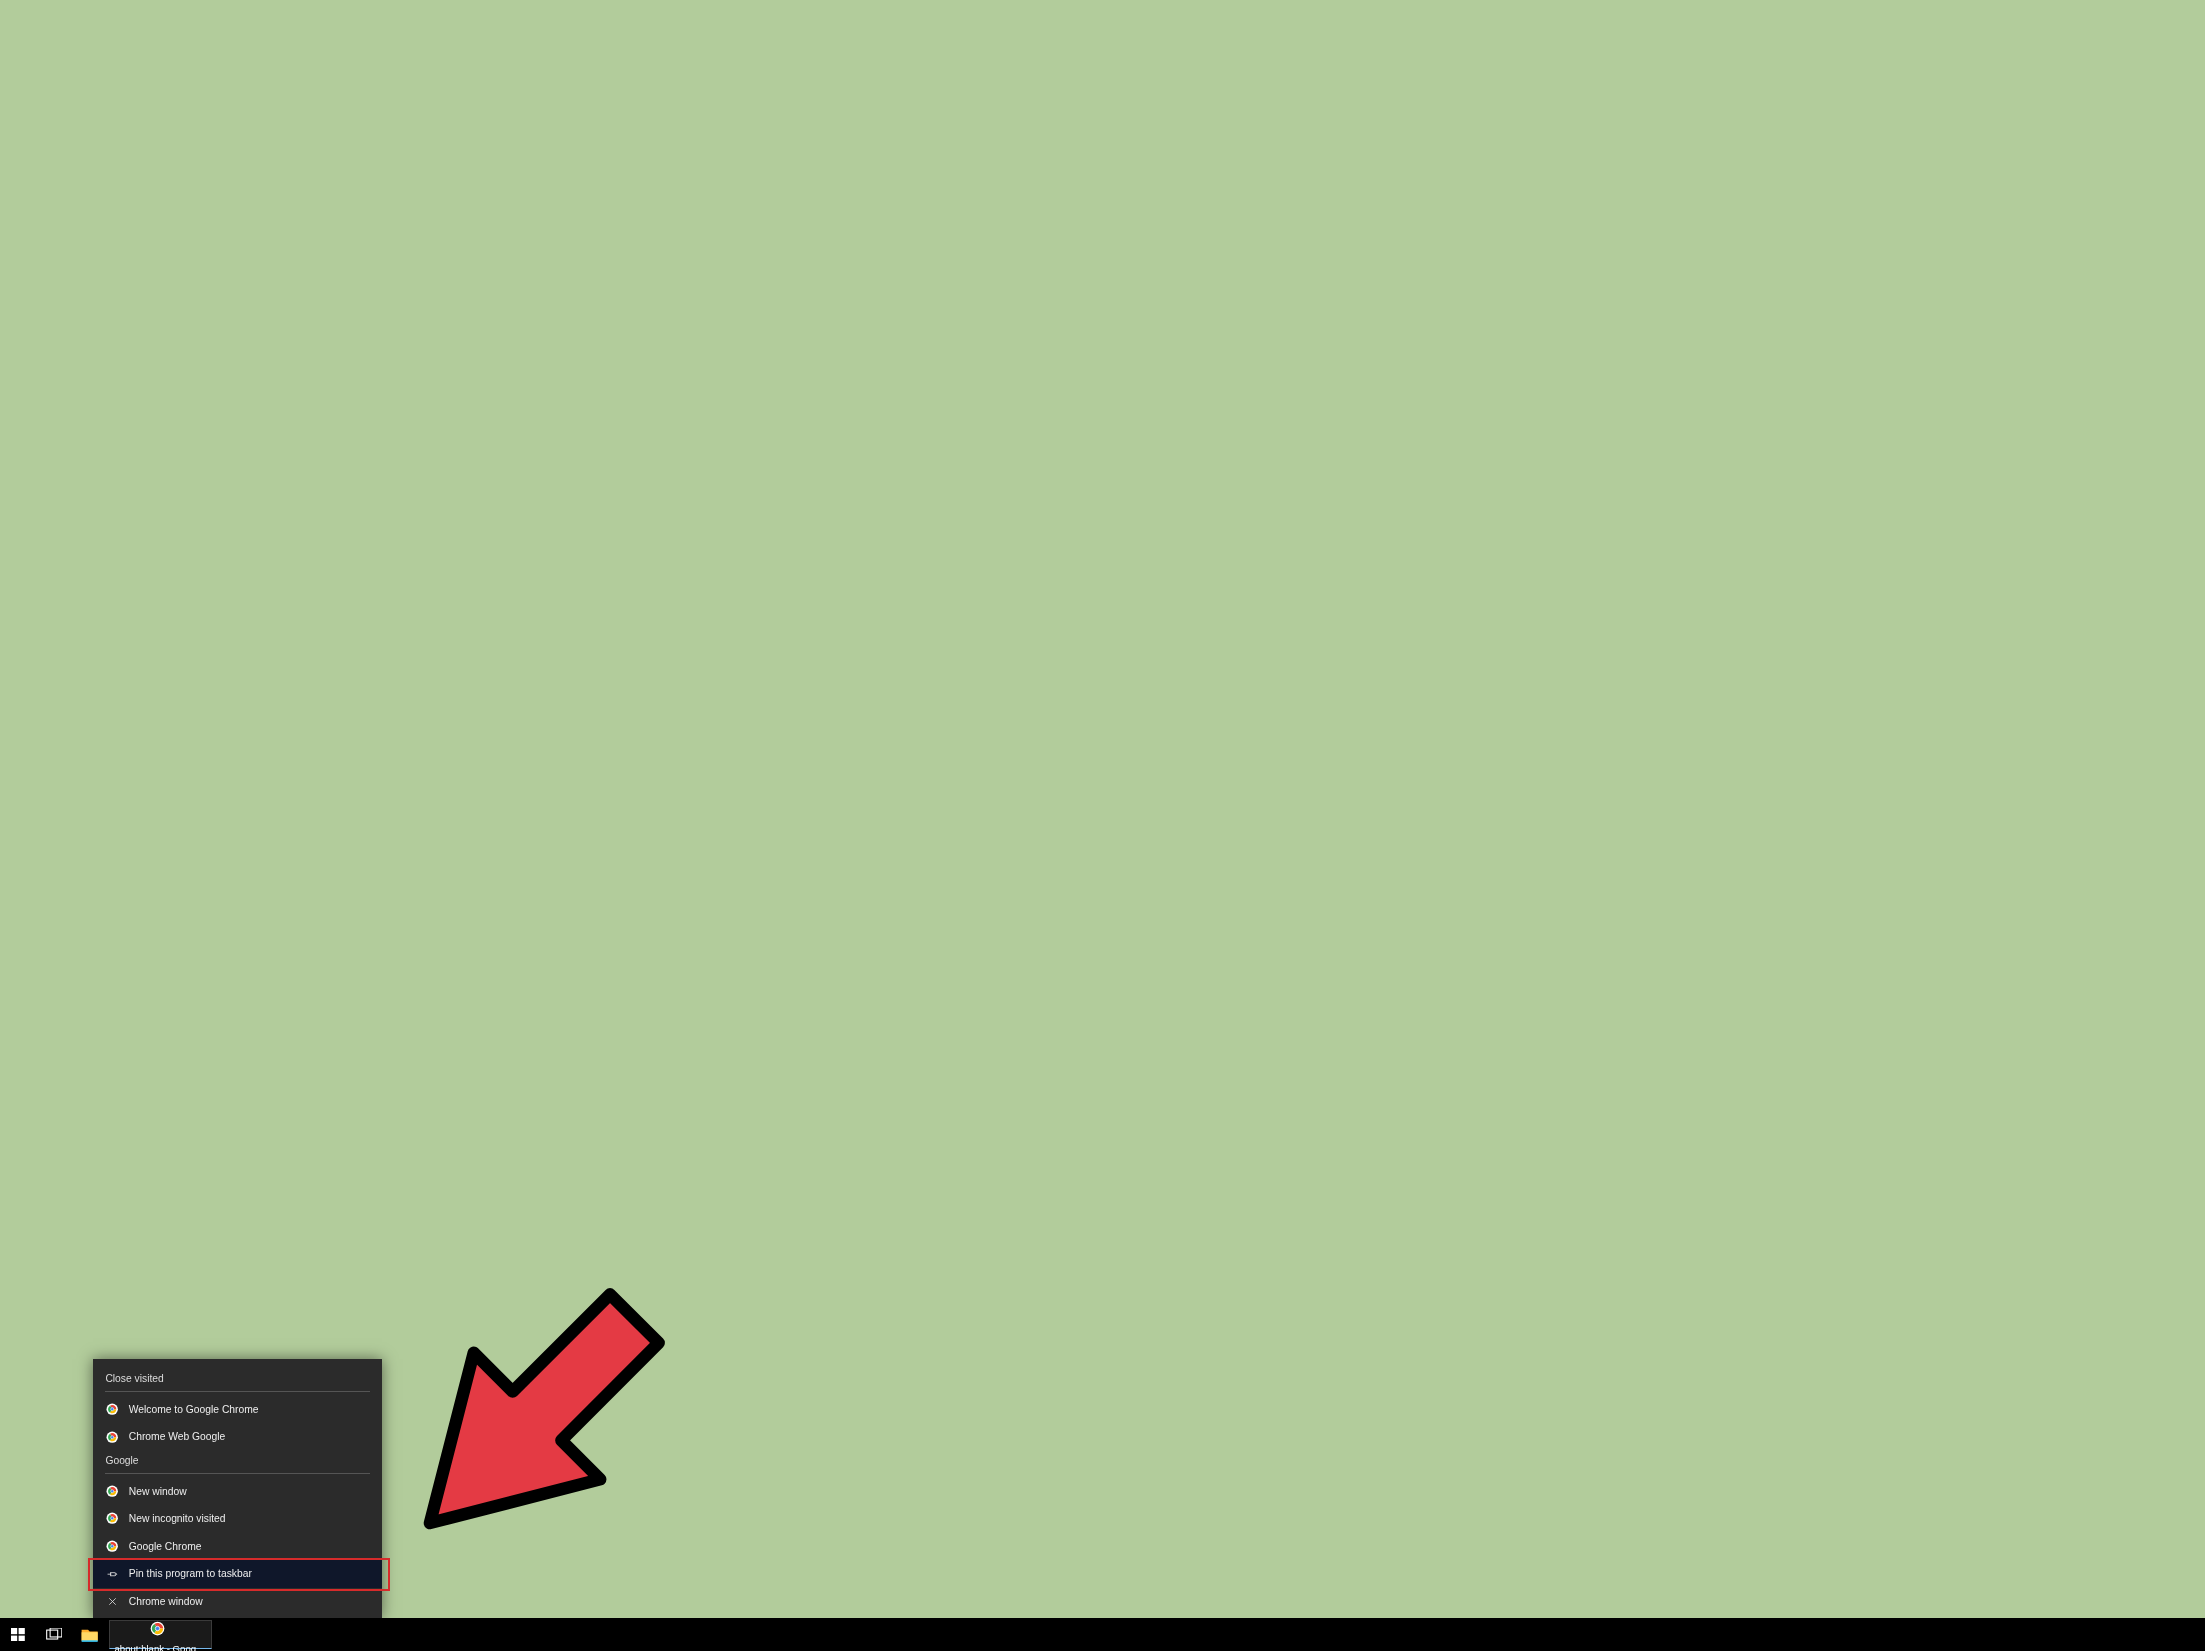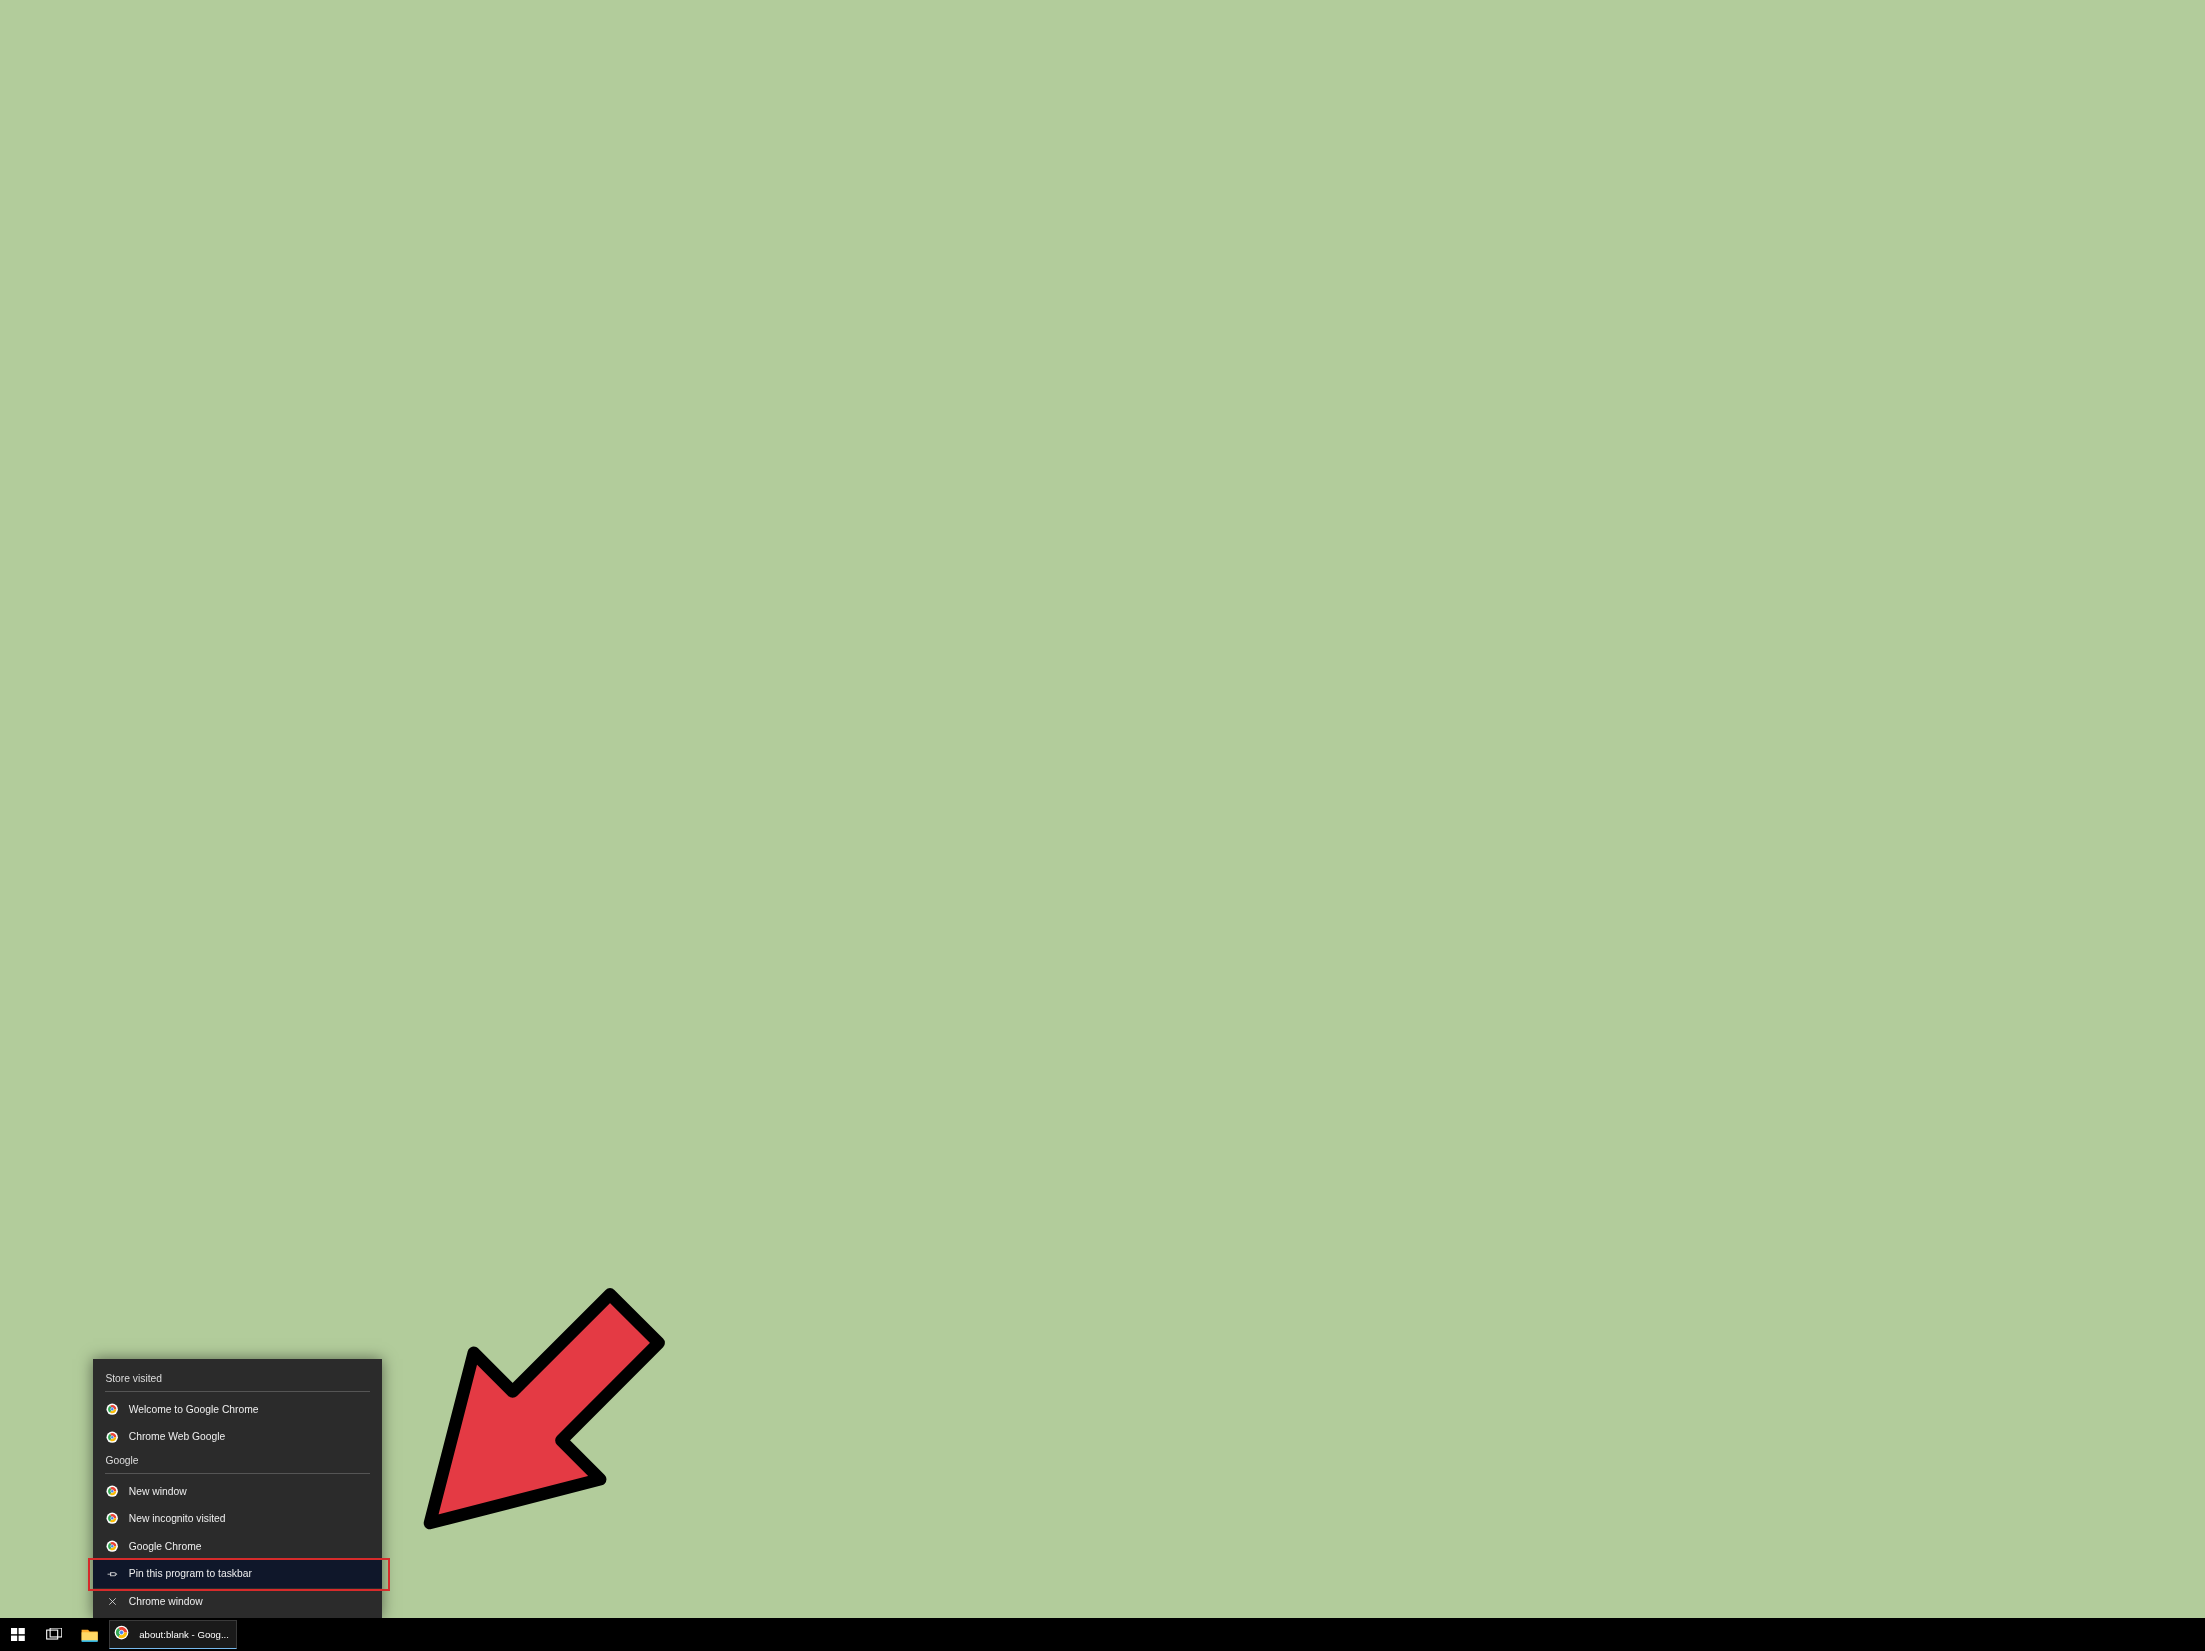--- a/index.html
+++ b/index.html
@@ -36,20 +36,21 @@
     align-items:center;
     padding:0 6.9px 0 4.1px;
     margin:2.8px 1.4px;
     background:#1a1a1a;
     border:0.7px solid #3a3a3a;
     border-bottom:1.4px solid #76b9ed;
     cursor:pointer;
     gap:5.5px;
     font-size:9.6px;
     color:#fff;
+    flex-direction:column;
   }
   .file-explorer-icon,.chrome-icon{
     width:19.3px;height:19.3px;
   }
   
   .jumplist{
     position:absolute;
     left:93px;
     bottom:33px;
     width:289px;
@@ -100,21 +101,21 @@
   
   .big-arrow{
     position:absolute;
     pointer-events:none;
   }
 </style>
 </head>
 <body>
 
 <div class="jumplist">
-  <div class="jl-section-label">Store visited</div>
+  <div class="jl-section-label">Close visited</div>
   <div class="jl-divider"></div>
 
   <div class="jl-item">
     <span class="ic">
       <svg viewBox="0 0 48 48" width="12.4" height="12.4">
         <circle cx="24" cy="24" r="22" fill="#fff"></circle>
         <path fill="#EA4335" d="M24 8c8.8 0 16 7.2 16 16H24l-8-13.8C18.3 8.8 21 8 24 8z"></path>
         <path fill="#4285F4" d="M24 16a8 8 0 1 1 0 16 8 8 0 0 1 0-16z"></path>
         <path fill="#34A853" d="M16 10.2 24 24l-8 13.8C10.7 34.5 8 29.6 8 24c0-5.6 2.9-10.6 8-13.8z"></path>
         <path fill="#FBBC05" d="M40 24c0 8.8-7.2 16-16 16-2.9 0-5.6-.8-8-2.2L24 24h16z"></path>

